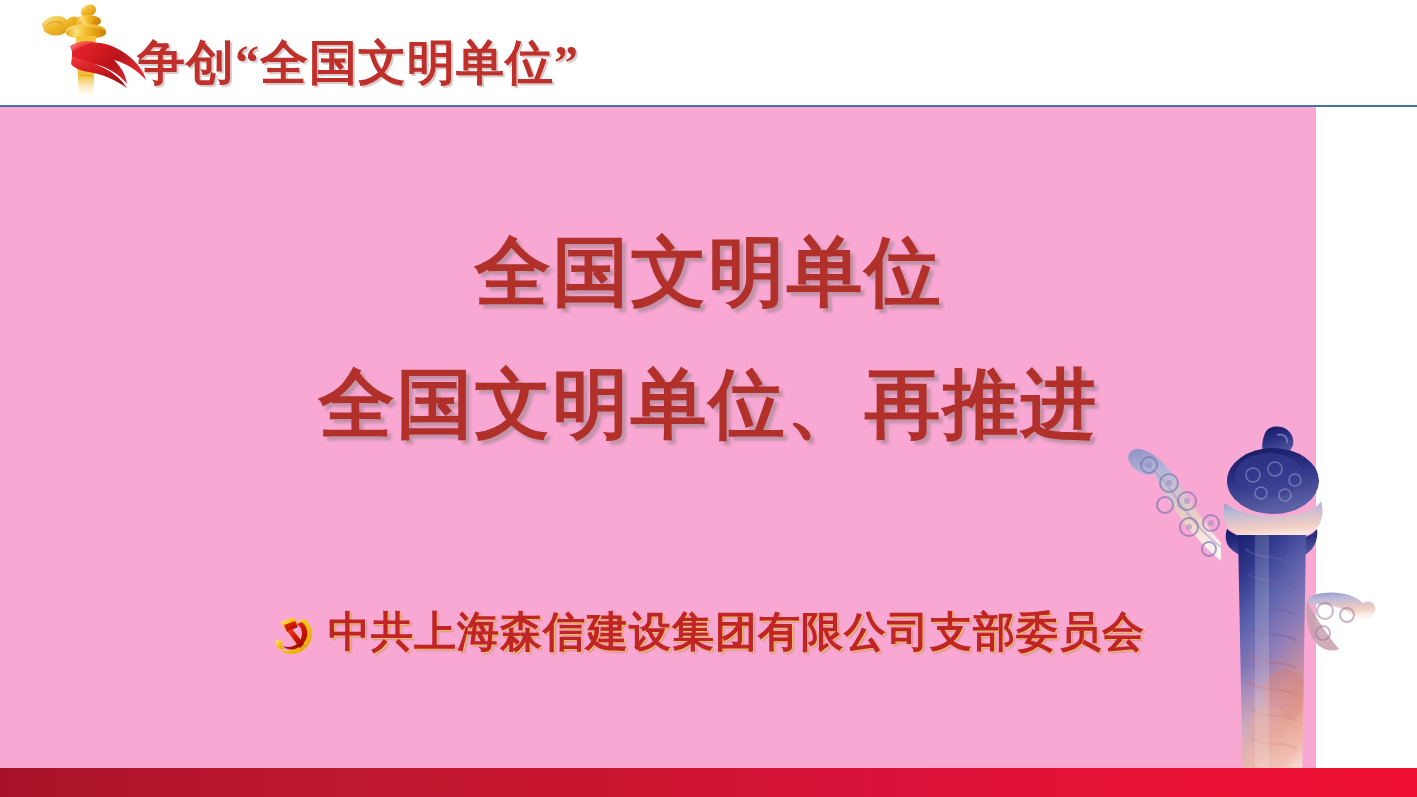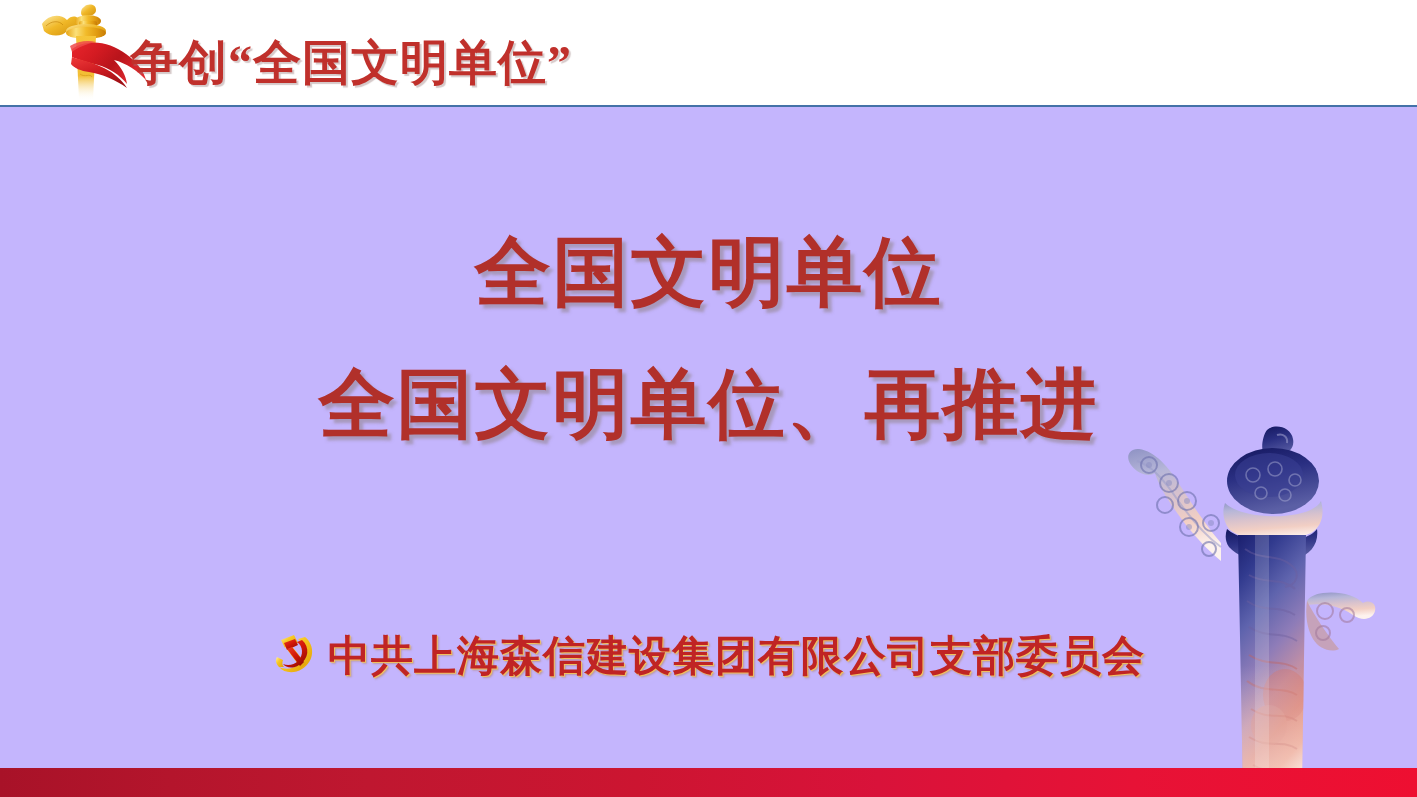--- a/index.html
+++ b/index.html
@@ -32,21 +32,21 @@
   .header-logo {
     position: absolute;
     left: 26px;
     top: 2px;
     width: 122px;
     height: 102px;
   }
 
   .header-title {
     position: absolute;
-    left: 130px;
+    left: 137px;
     top: 34px;
     font-size: 48px;
     line-height: 58px;
     font-weight: bold;
     color: #c0302b;
     letter-spacing: 1px;
     white-space: nowrap;
     text-shadow: 2px 2px 1px rgba(150,120,120,0.40);
     font-family: "Liberation Serif", "DejaVu Serif", serif;
   }
@@ -58,23 +58,23 @@
     width: 1417px;
     height: 2px;
     background: #4472a8;
   }
 
   
   .stage {
     position: absolute;
     left: 0;
     top: 107px;
-    width: 1417px;
+    width: 1316px;
     height: 661px;
-    background: #c4b5fd;
+    background: #f9a8d4;
   }
 
   .title-block {
     position: absolute;
     left: 0;
     top: 113px;
     width: 1417px;
     text-align: center;
   }
 
@@ -95,24 +95,24 @@
   .title-line-2 {
     font-size: 76px;
     line-height: 104px;
     margin-top: 28px;
   }
 
   
   .org-row {
     position: absolute;
     left: 0;
-    top: 524px;
+    top: 500px;
     width: 1417px;
     display: flex;
-    align-items: flex-start;
+    align-items: flex-end;
     justify-content: center;
   }
 
   .party-emblem {
     width: 46px;
     height: 44px;
     margin-right: 10px;
     flex: 0 0 auto;
     display: block;
   }

